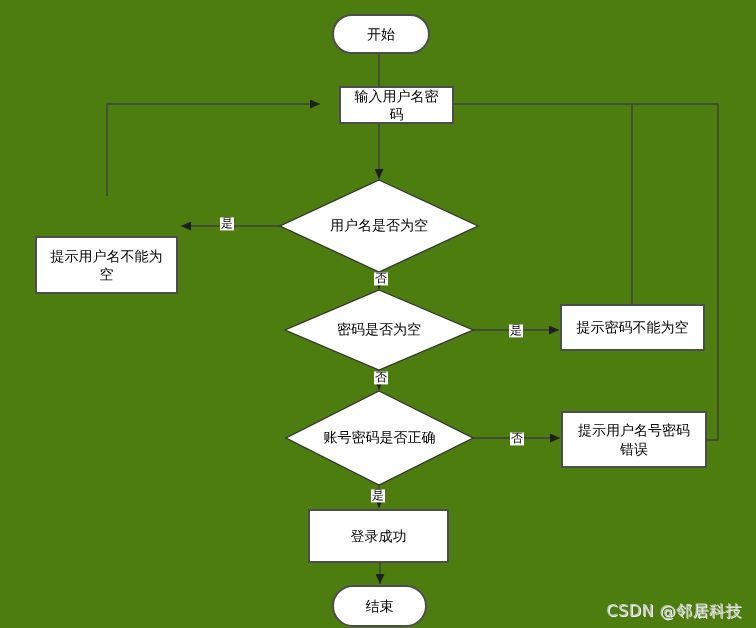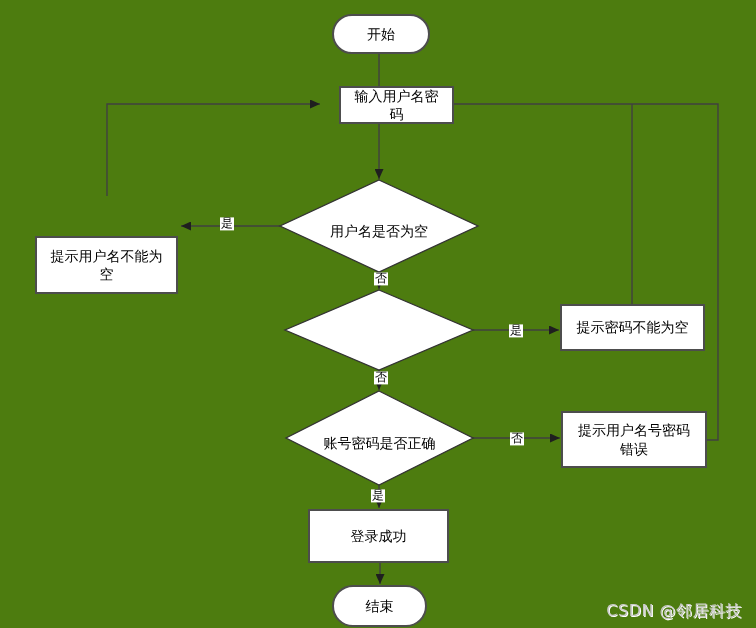--- a/index.html
+++ b/index.html
@@ -10,21 +10,21 @@
   svg.wires { position:absolute; left:0; top:0; z-index:1; }
   .node {
     position:absolute; box-sizing:border-box; z-index:2;
     display:flex; align-items:center; justify-content:center;
     text-align:center; font-size:14px; line-height:1.32; color:#000;
     background:#ffffff;
   }
   .rect { border:2px solid #4d4d4d; }
   .oval { border:2px solid #4d4d4d; border-radius:999px; }
   .diamond-label {
-    position:absolute; z-index:2; display:flex; align-items:flex-end;
+    position:absolute; z-index:2; display:flex; align-items:center;
     justify-content:center; text-align:center; font-size:14px; color:#000;
     background:transparent; pointer-events:none;
   }
   .edge-label {
     position:absolute; z-index:3; transform:translate(-50%,-50%);
     font-size:12px; color:#000; background:#ffffff; padding:0 1px;
     line-height:1.1;
   }
   .watermark {
     position:absolute; right:14px; bottom:6px; z-index:3;
@@ -103,20 +103,23 @@
     <span>登录成功</span>
   </div>
 
   <div class="node oval" id="n-end">
     <span>结束</span>
   </div>
 
   <div class="diamond-label" id="dl-user">
     <span>用户名是否为空</span>
   </div>
+  <div class="diamond-label" id="dl-pass">
+    <span>密码是否为空</span>
+  </div>
   <div class="diamond-label" id="dl-acct">
     <span>账号密码是否正确</span>
   </div>
 
   <div class="edge-label" id="el-user-yes">是</div>
   <div class="edge-label" id="el-user-no">否</div>
   <div class="edge-label" id="el-pass-yes">是</div>
   <div class="edge-label" id="el-pass-no">否</div>
   <div class="edge-label" id="el-acct-no">否</div>
   <div class="edge-label" id="el-acct-yes">是</div>

